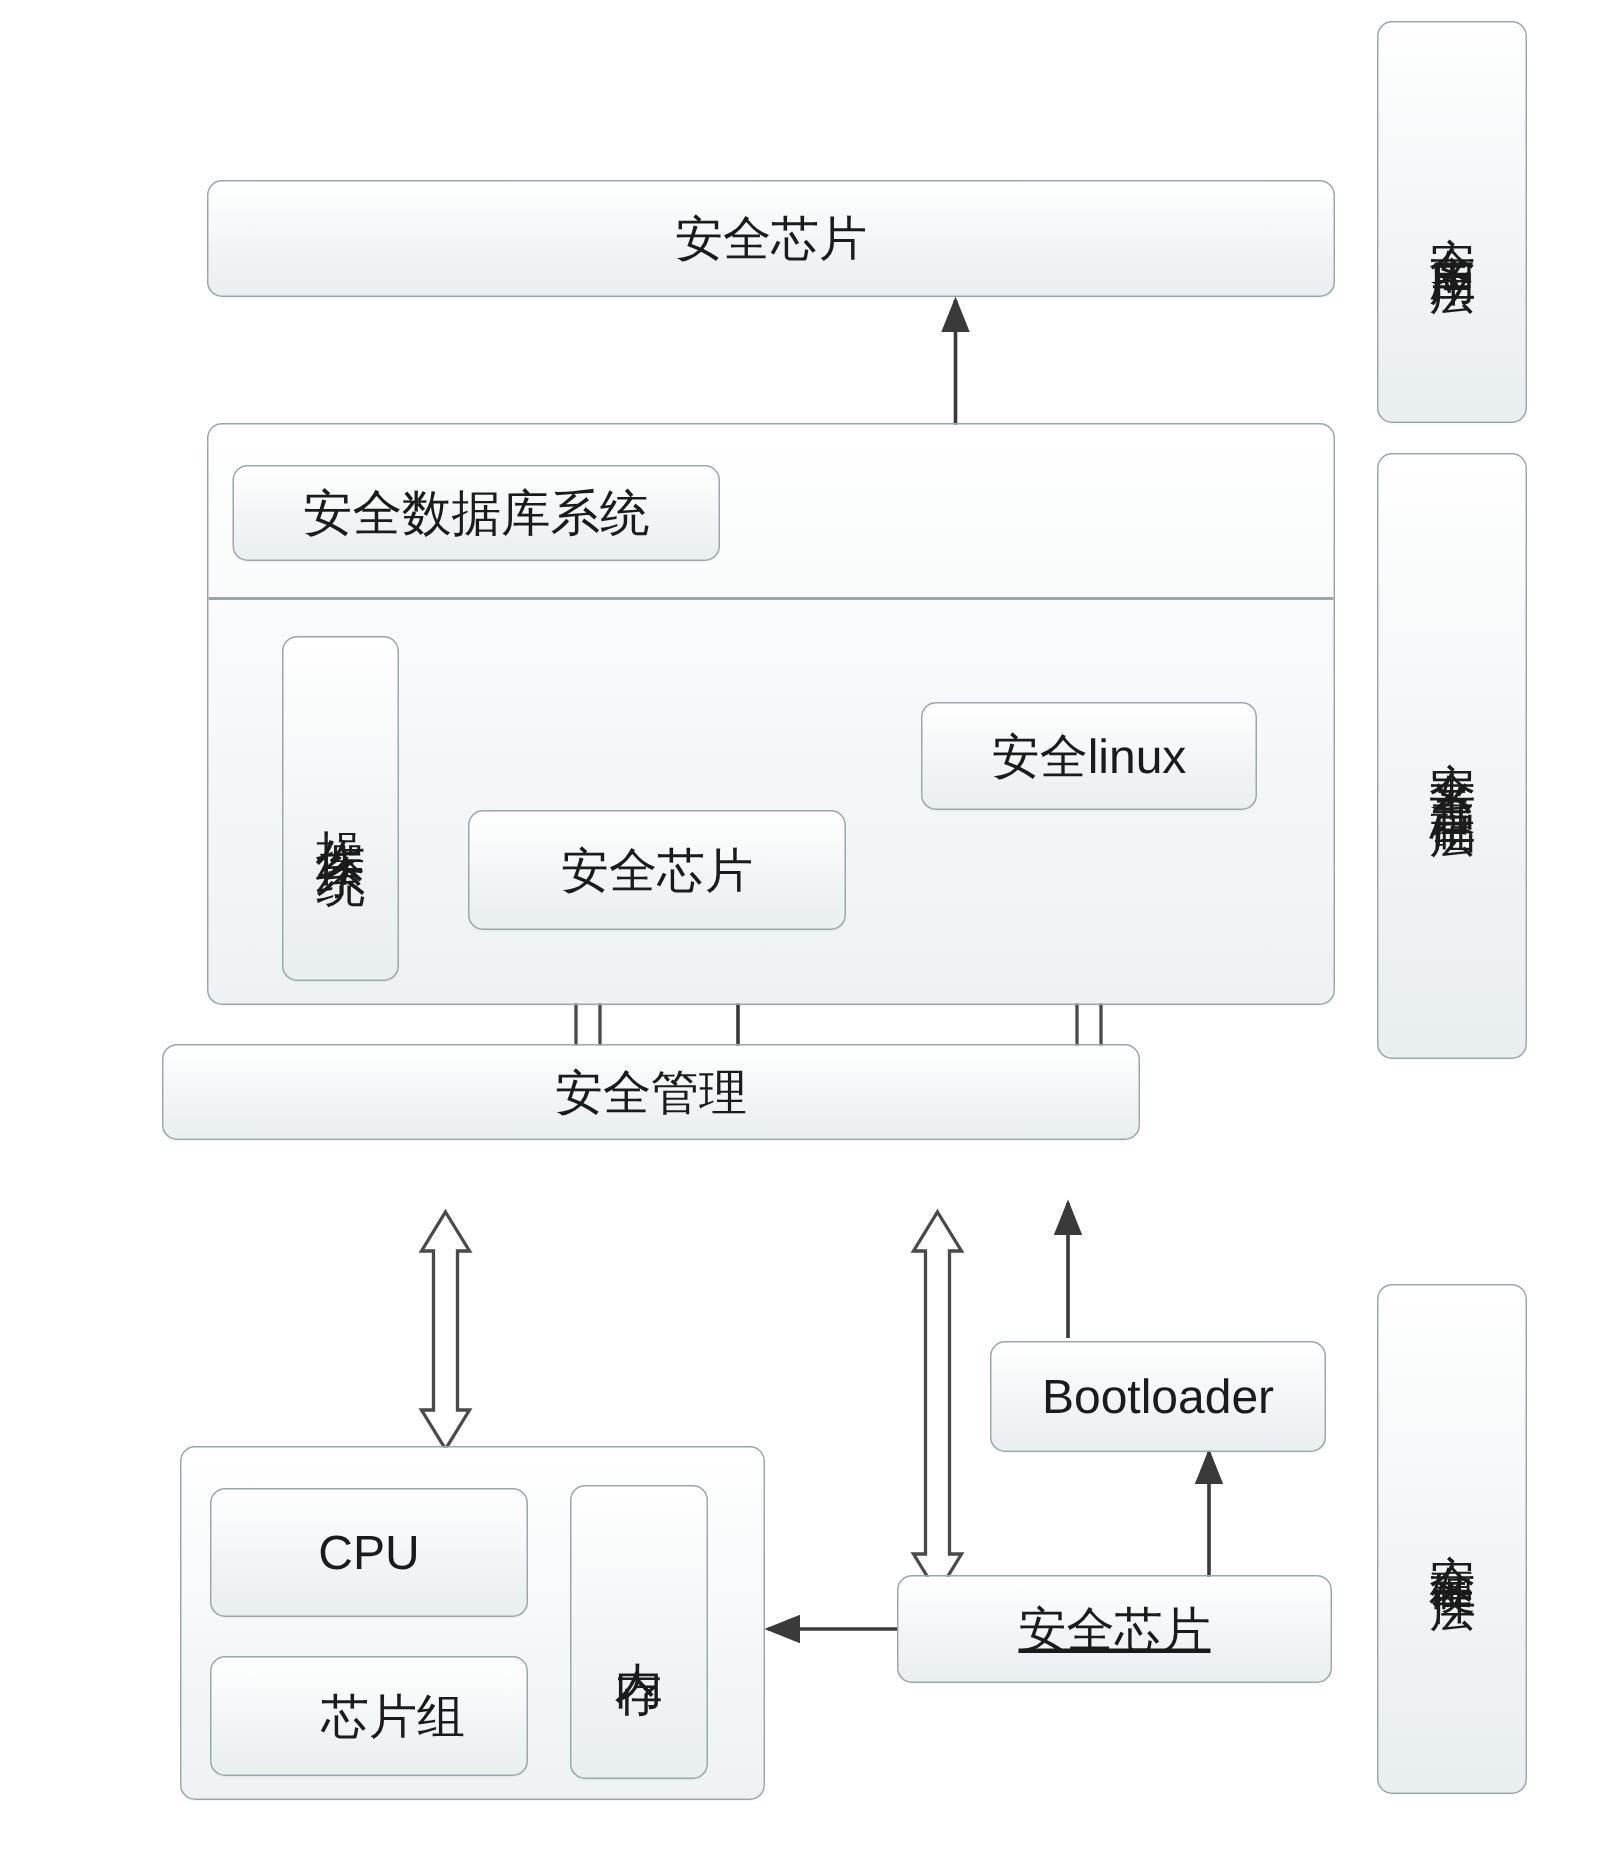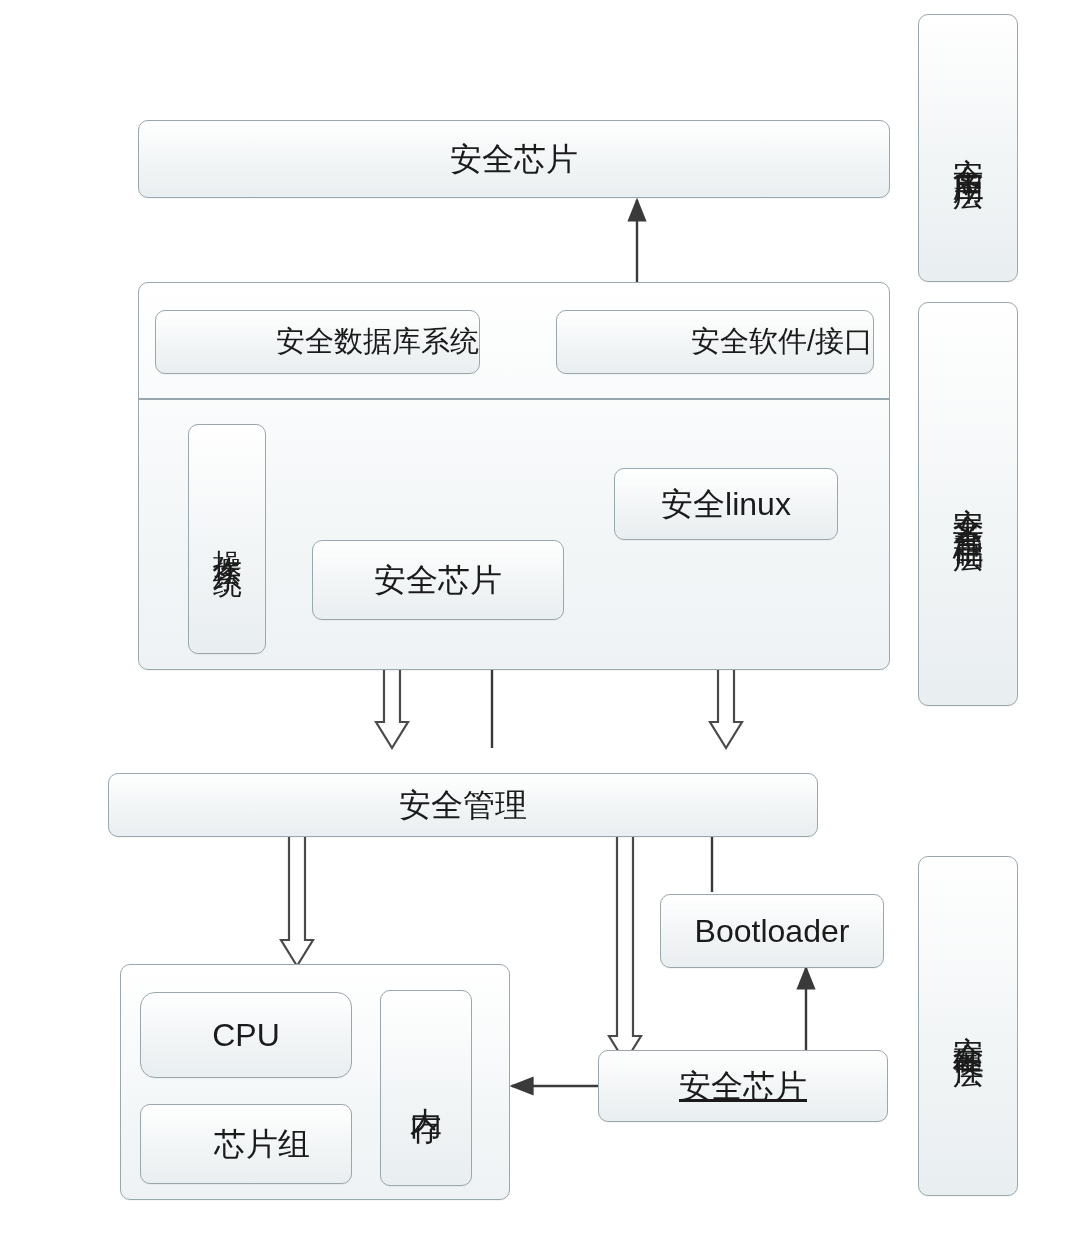--- a/index.html
+++ b/index.html
@@ -42,21 +42,21 @@
     font-size: 31px;
   }
   svg.links {
     position: absolute;
     left: 0;
     top: 0;
     width: 1080px;
     height: 1250px;
     pointer-events: none;
   }
-  .lbl-small { font-size: 29px; justify-content: flex-end; }
+  .lbl-small { font-size: 33px; }
   .lbl-big { font-size: 32px; }
 </style>
 </head>
 <body>
 
 <div id="canvas">
 
   <svg class="links" viewBox="0 0 1080 1250">
     <defs>
       <marker id="arrowhead" markerWidth="10" markerHeight="8" refX="9" refY="4" orient="auto">
@@ -100,51 +100,48 @@
   </div>
 
   <div class="box container-box" style="left:138px; top:282px; width:752px; height:388px; display:block;"></div>
 
   <div style="position:absolute; left:139px; top:398px; width:750px; height:1.5px; background:#9aa7ad;"></div>
 
   <div class="box lbl-small" style="left:155px; top:310px; width:325px; height:64px;">
     <span>安全数据库系统</span>
   </div>
 
-  <div class="box lbl-small" style="left:556px; top:310px; width:318px; height:64px;">
-    <span>安全软件/接口</span>
-  </div>
 
   <div class="box" style="left:188px; top:424px; width:78px; height:230px;">
     <span class="vert lbl-small">操作系统</span>
   </div>
 
   <div class="box lbl-big" style="left:312px; top:540px; width:252px; height:80px;">
     <span>安全芯片</span>
   </div>
 
   <div class="box lbl-big" style="left:614px; top:468px; width:224px; height:72px;align-items:center;">
     <span>安全linux</span>
   </div>
 
-  <div class="box lbl-big" style="left:108px; top:773px; width:710px; height:64px;justify-content:center;">
+  <div class="box lbl-big" style="left:108px; top:696px; width:652px; height:64px;justify-content:center;">
     <span>安全管理</span>
   </div>
 
   <div class="box lbl-big" style="left:660px; top:894px; width:224px; height:74px;">
     <span>Bootloader</span>
   </div>
 
   <div class="box lbl-big" style="left:598px; top:1050px; width:290px; height:72px;text-decoration:underline;">
     <span>安全芯片</span>
   </div>
 
   <div class="box container-box" style="left:120px; top:964px; width:390px; height:236px; display:block;"></div>
 
-  <div class="box lbl-big" style="left:140px; top:992px; width:212px; height:86px;border-radius:15px;">
+  <div class="box lbl-big" style="left:140px; top:992px; width:212px; height:86px;">
     <span>CPU</span>
   </div>
 
   <div class="box lbl-big" style="left:140px; top:1104px; width:212px; height:80px;padding-left:32px;">
     <span>芯片组</span>
   </div>
 
   <div class="box" style="left:380px; top:990px; width:92px; height:196px;">
     <span class="vert lbl-big">内存</span>
   </div>

